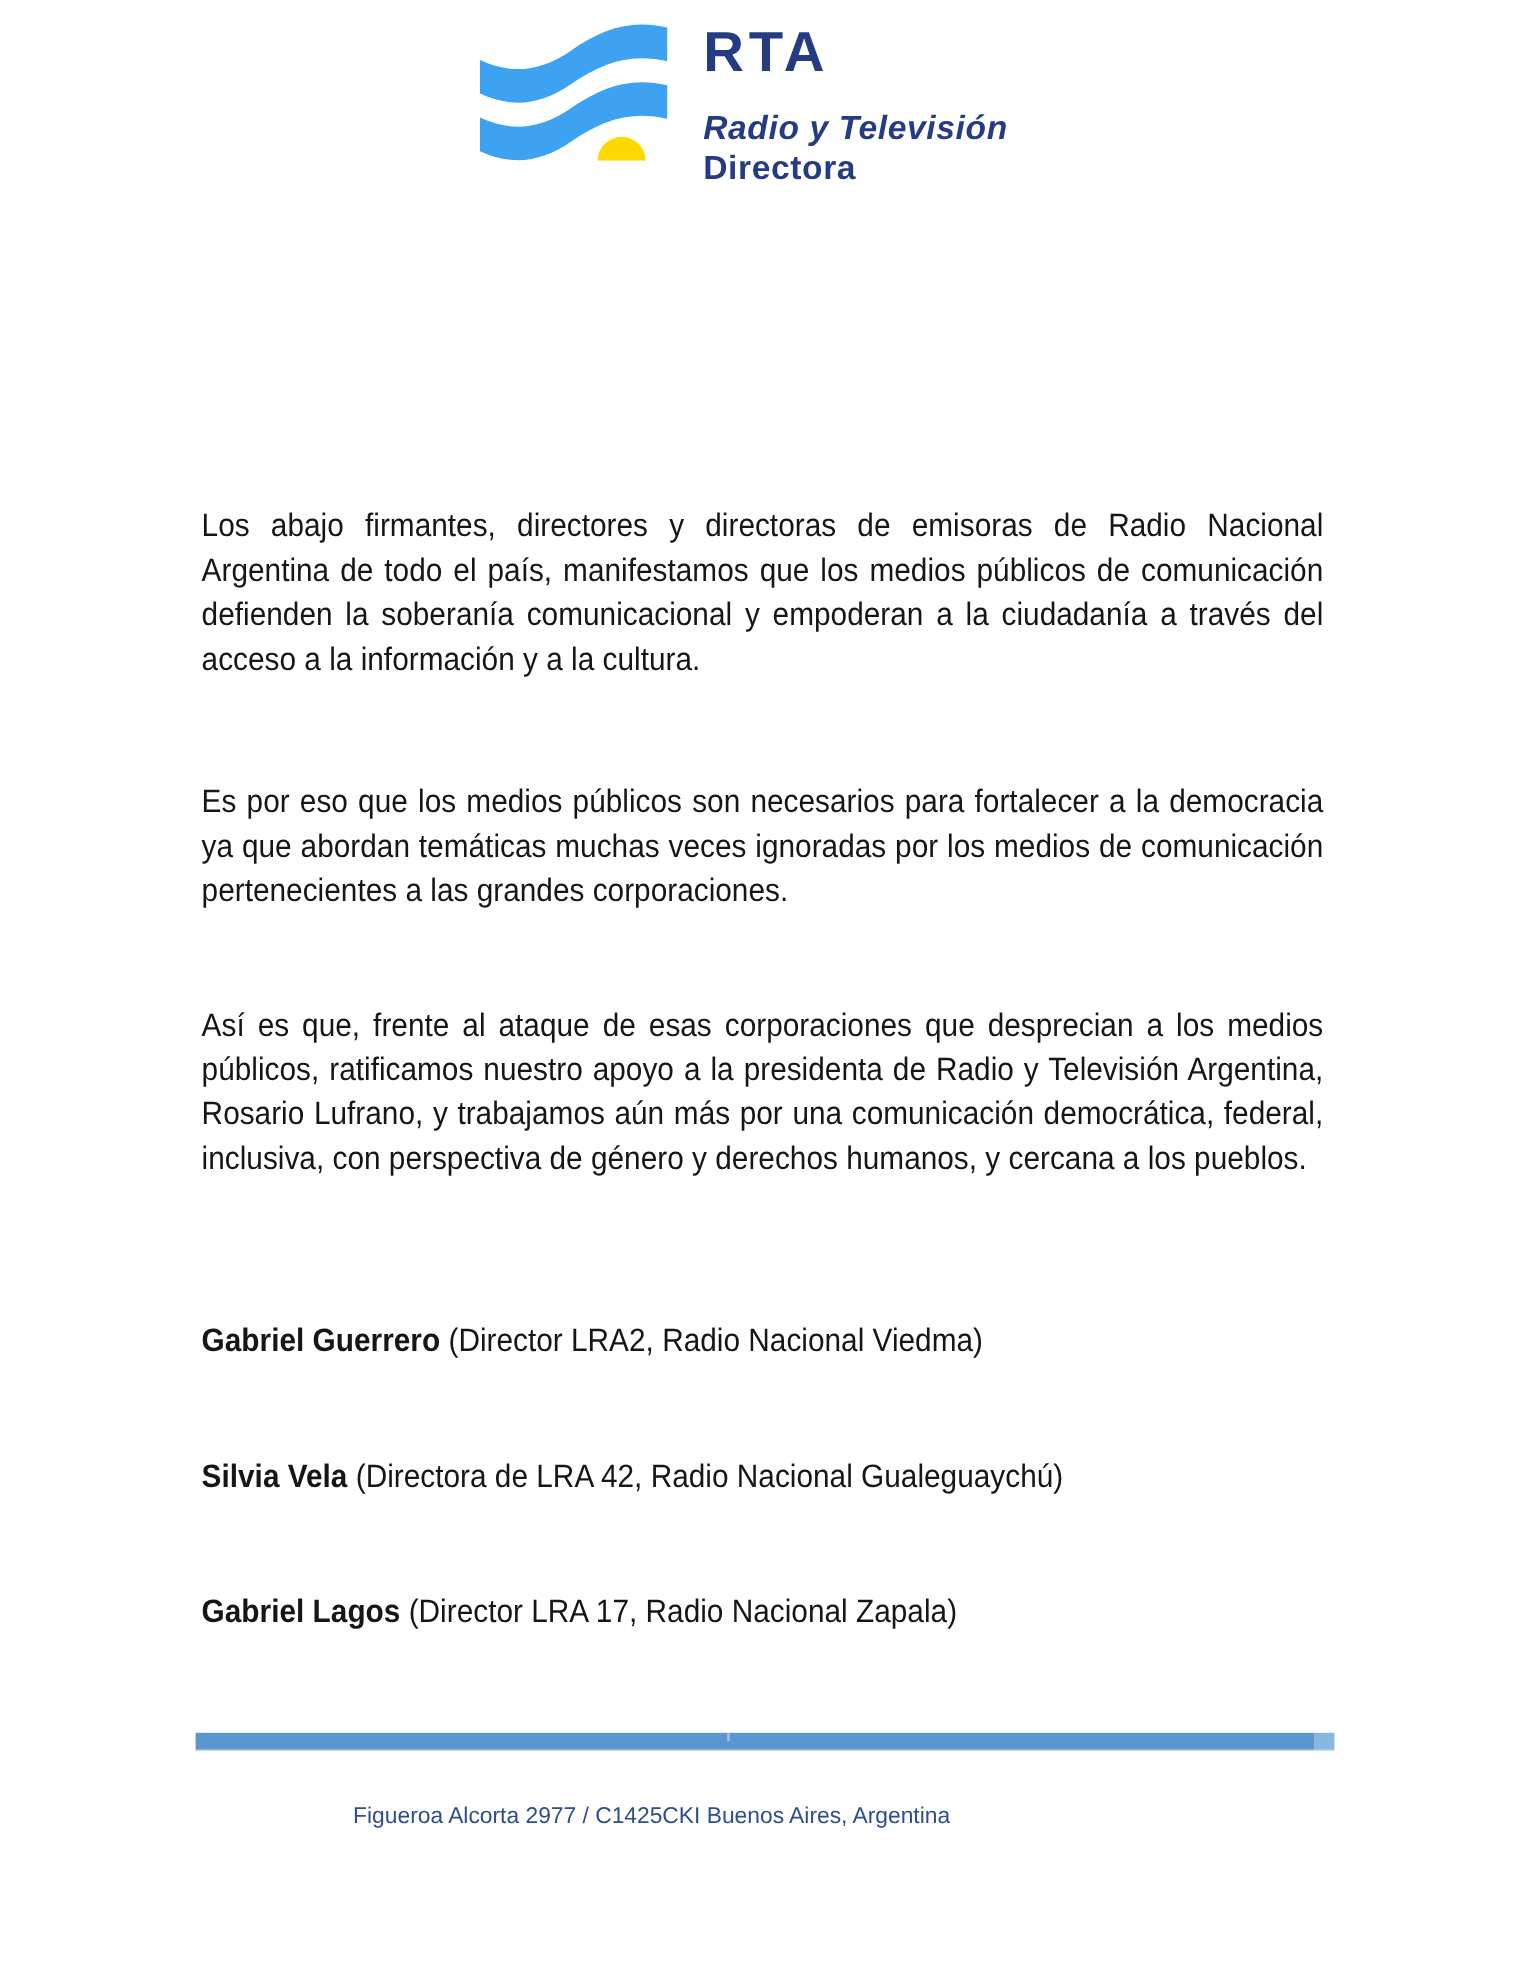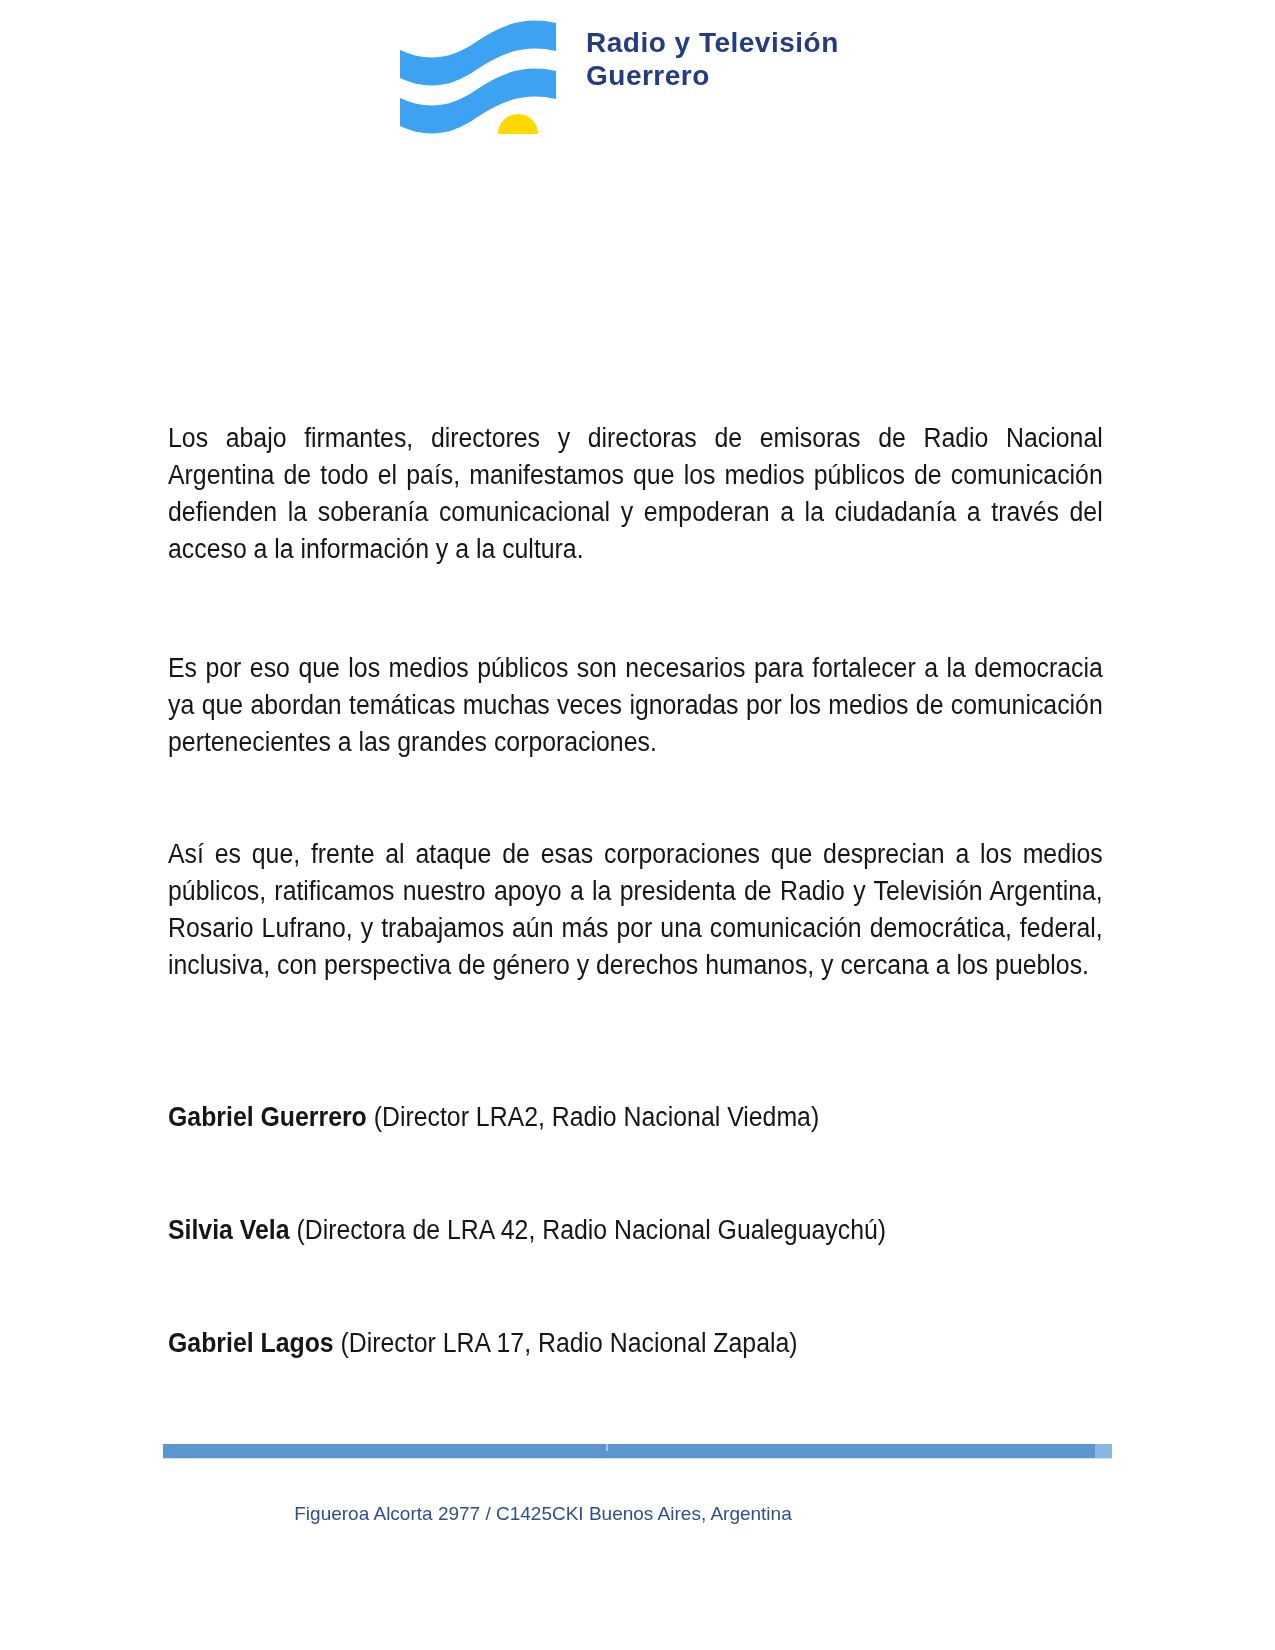--- a/index.html
+++ b/index.html
@@ -31,21 +31,21 @@
     color: #253c85;
     line-height: 50px;
   }
   .logo-name {
     font-size: 28px;
     font-weight: bold;
     color: #253c85;
     line-height: 33px;
     letter-spacing: 0.5px;
   }
-  .logo-name.first { margin-top: 8px; }
+  .logo-name.first { margin-top: 22px; font-style: italic; }
 
   
   .date {
     position: absolute;
     top: 248px;
     right: 178px;
     font-size: 30px;
     line-height: 34px;
     color: #1a1a1a;
   }
@@ -131,22 +131,23 @@
 
   <header class="logo">
     <svg class="logo-flag" viewBox="0 0 160 124" aria-hidden="true">
       <path d="M2,40 C28,52 52,50 78,32 C104,14 128,6 158,13
                L158,41 C128,34 104,42 78,60 C52,78 28,80 2,68 Z" fill="#3da2f2"></path>
       <path d="M2,88 C28,100 52,98 78,80 C104,62 128,54 158,61
                L158,89 C128,82 104,90 78,108 C52,126 28,128 2,116 Z" fill="#3da2f2"></path>
       <path d="M100,124 A20,20 0 0 1 140,124 Z" fill="#fed800"></path>
     </svg>
     <div class="logo-text">
+      <div class="logo-acronym">RTA</div>
       <div class="logo-name first">Radio y Televisión</div>
-      <div class="logo-name">Guerrero</div>
+      <div class="logo-name">Directora</div>
     </div>
   </header>
 
 
   <p class="para p1">Los abajo firmantes, directores y directoras de emisoras de Radio Nacional Argentina de todo el país, manifestamos que los medios públicos de comunicación defienden la soberanía comunicacional y empoderan a la ciudadanía a través del acceso a la información y a la cultura.</p>
   <p class="para p2">Es por eso que los medios públicos son necesarios para fortalecer a la democracia ya que abordan temáticas muchas veces ignoradas por los medios de comunicación pertenecientes a las grandes corporaciones.</p>
   <p class="para p3">Así es que, frente al ataque de esas corporaciones que desprecian a los medios públicos,  ratificamos nuestro apoyo a la presidenta de Radio y Televisión Argentina, Rosario Lufrano, y trabajamos aún más por una comunicación democrática, federal, inclusiva, con perspectiva de género y derechos humanos, y cercana a los pueblos.</p>
 
   <p class="sig sig1"><strong>Gabriel Guerrero</strong><span> (Director LRA2,  Radio Nacional Viedma)</span></p>
 

